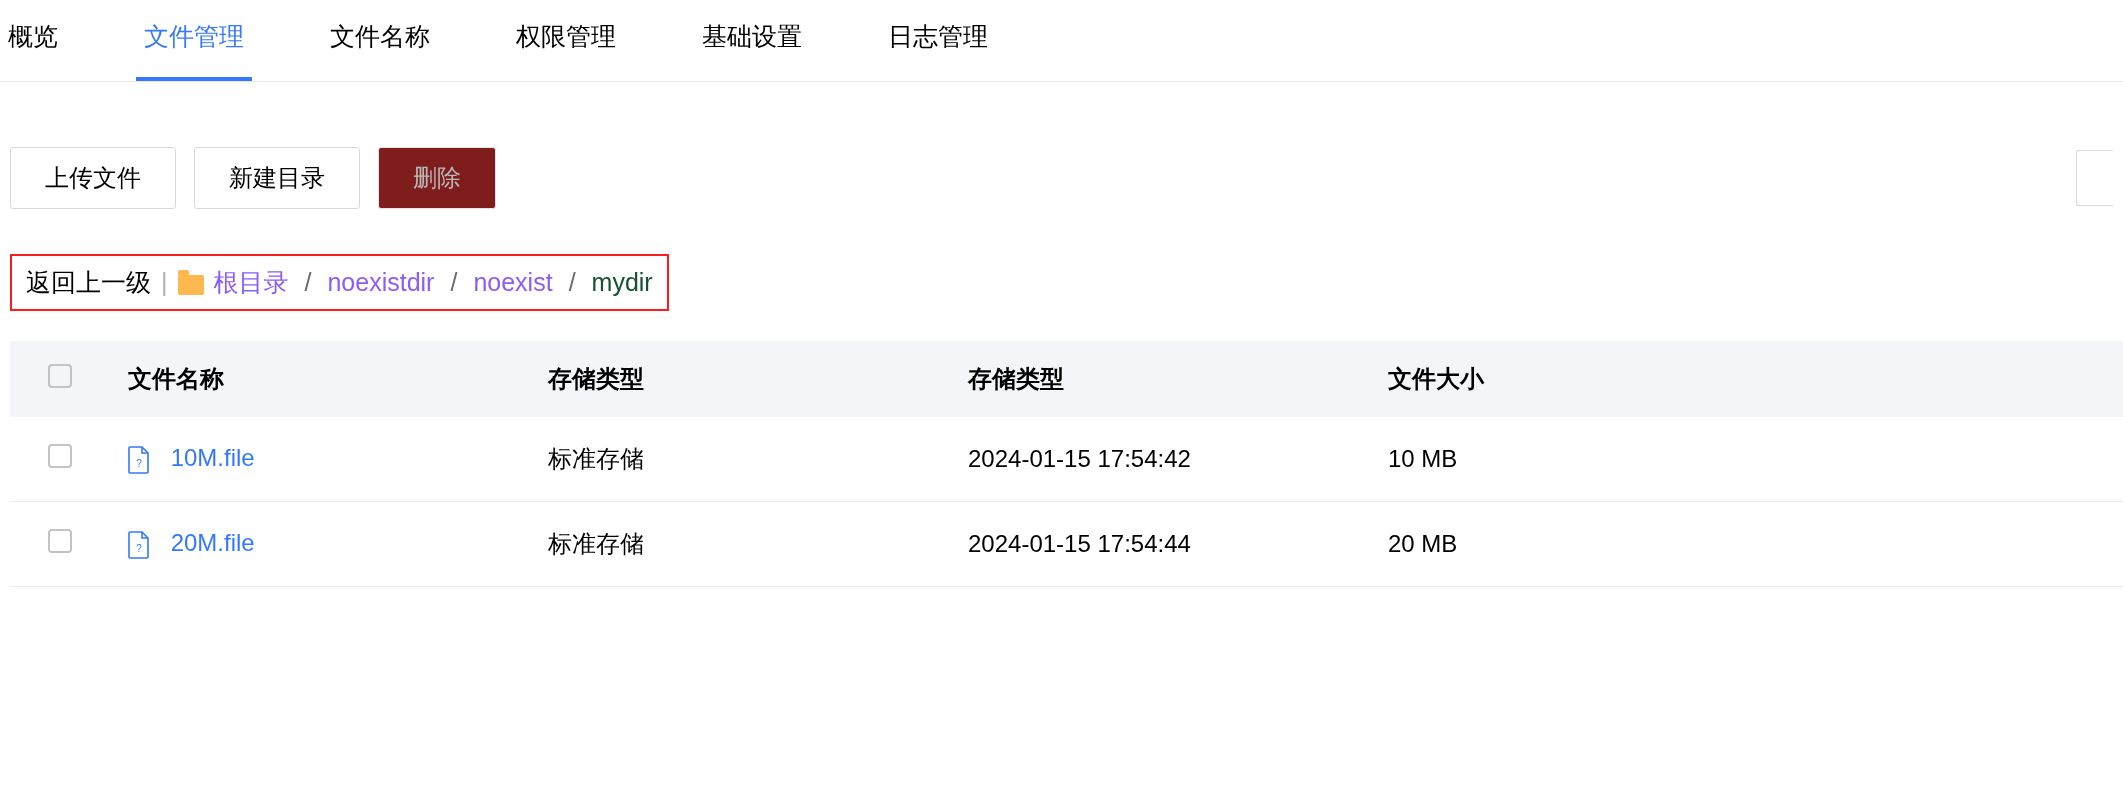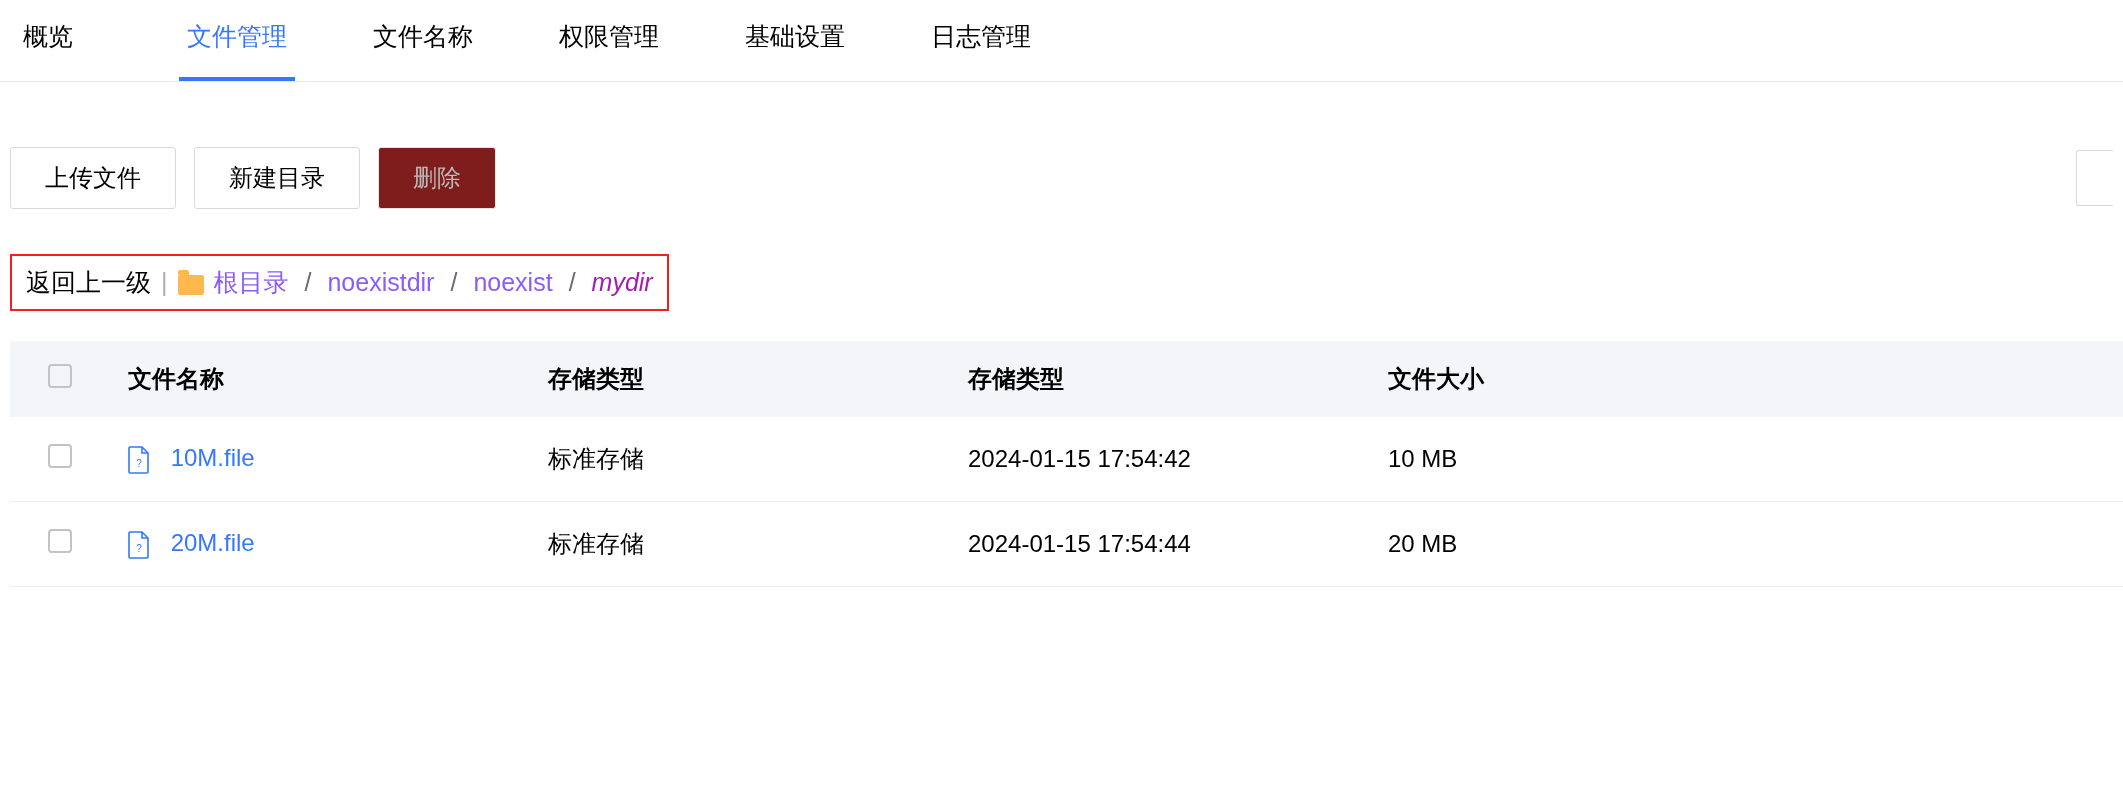--- a/index.html
+++ b/index.html
@@ -5,32 +5,31 @@
     * { box-sizing: border-box; margin: 0; padding: 0; }
     body {
       font-family: -apple-system, BlinkMacSystemFont, "Segoe UI", "PingFang SC", "Microsoft YaHei", sans-serif;
       background: #fff;
       color: #000;
       font-size: 22px;
     }
     .tabs {
       display: flex;
       gap: 70px;
-      padding: 0 15px;
+      padding: 0 0;
       border-bottom: 1px solid #e8e8e8;
     }
     .tab {
       padding: 20px 8px 28px 8px;
       cursor: pointer;
       font-size: 25px;
       position: relative;
     }
     .tab.active {
       color: #3578ff;
-      margin-left: 28px;
     }
     .tab.active::after {
       content: "";
       position: absolute;
       bottom: 0;
       left: 0;
       right: 0;
       height: 4px;
       background: #3578ff;
     }
@@ -73,21 +72,21 @@
       gap: 10px;
       font-size: 25px;
     }
     .back-up {
       color: #000;
       cursor: pointer;
     }
     .sep-pipe { color: #b1b1b1; }
     .crumb-sep { color: #6b6b6b; padding: 0 6px; }
     .crumb-link { color: #8b5cf6; cursor: pointer; }
-    .crumb-current { color: #a21caf; font-style: italic; }
+    .crumb-current { color: #14532d; }
     .folder-icon {
       display: inline-block;
       width: 26px;
       height: 20px;
       background: #ffb84d;
       border-radius: 2px;
       position: relative;
       top: 2px;
     }
     .folder-icon::before {

